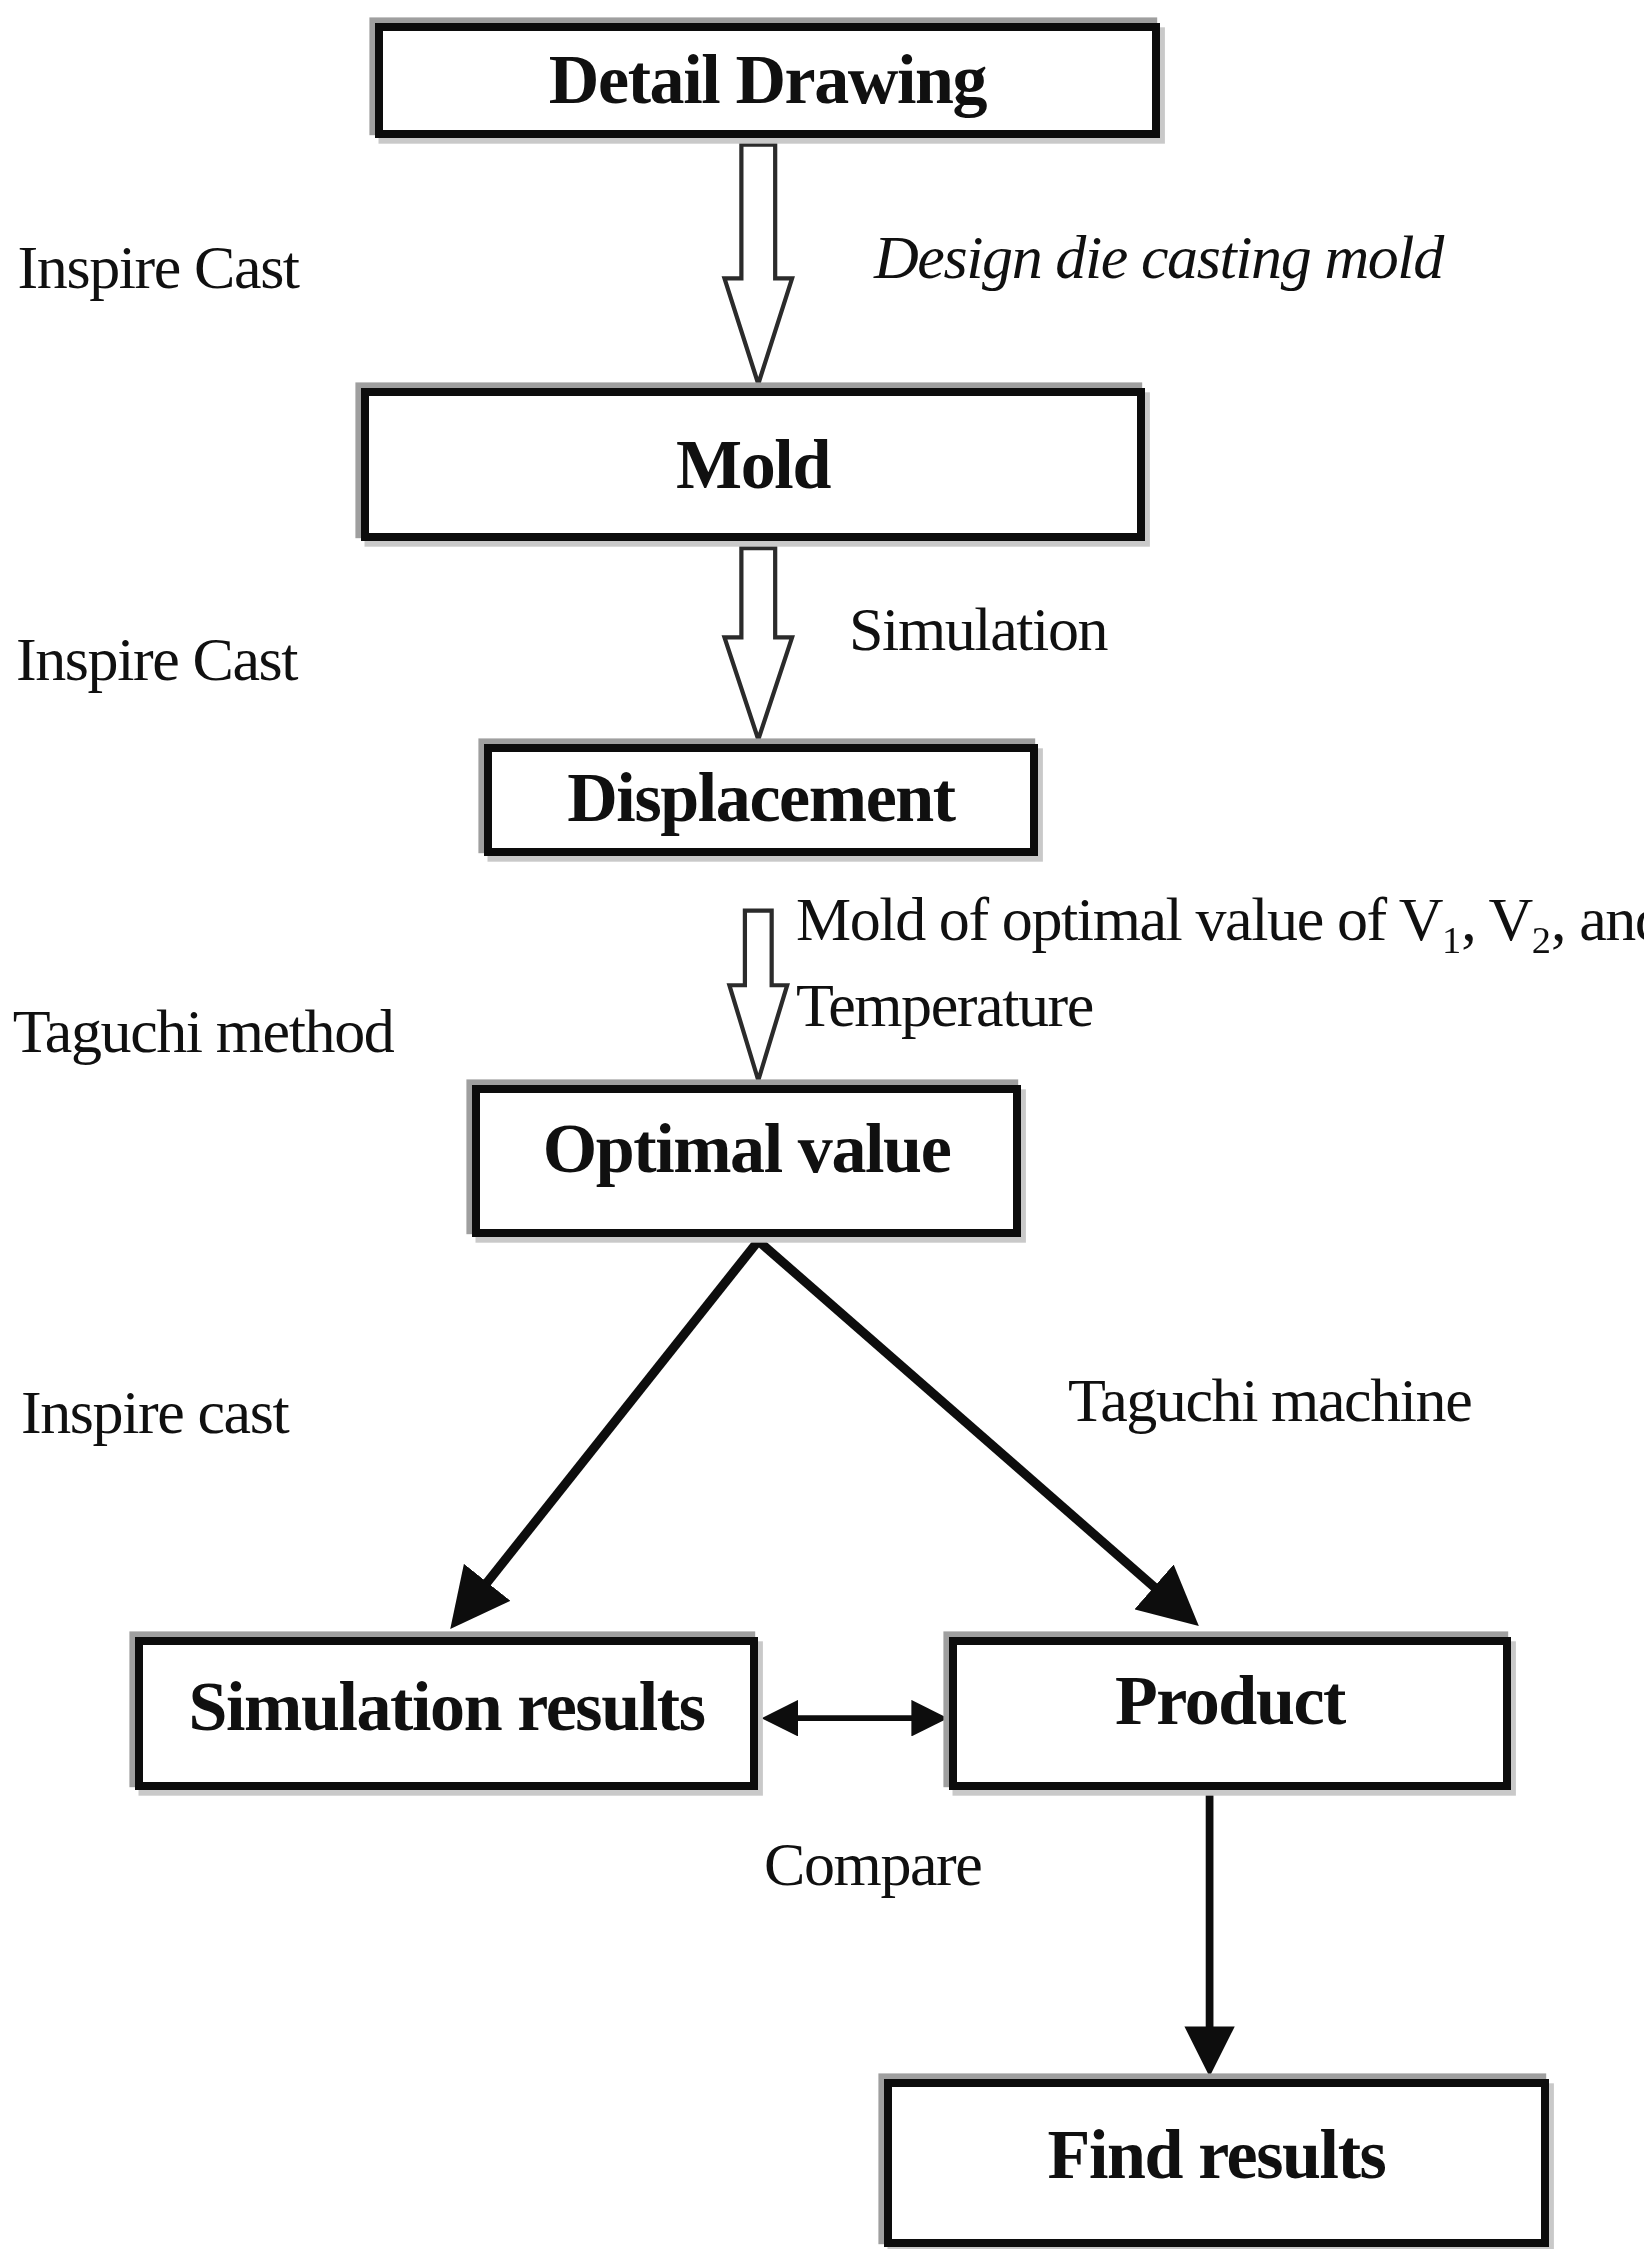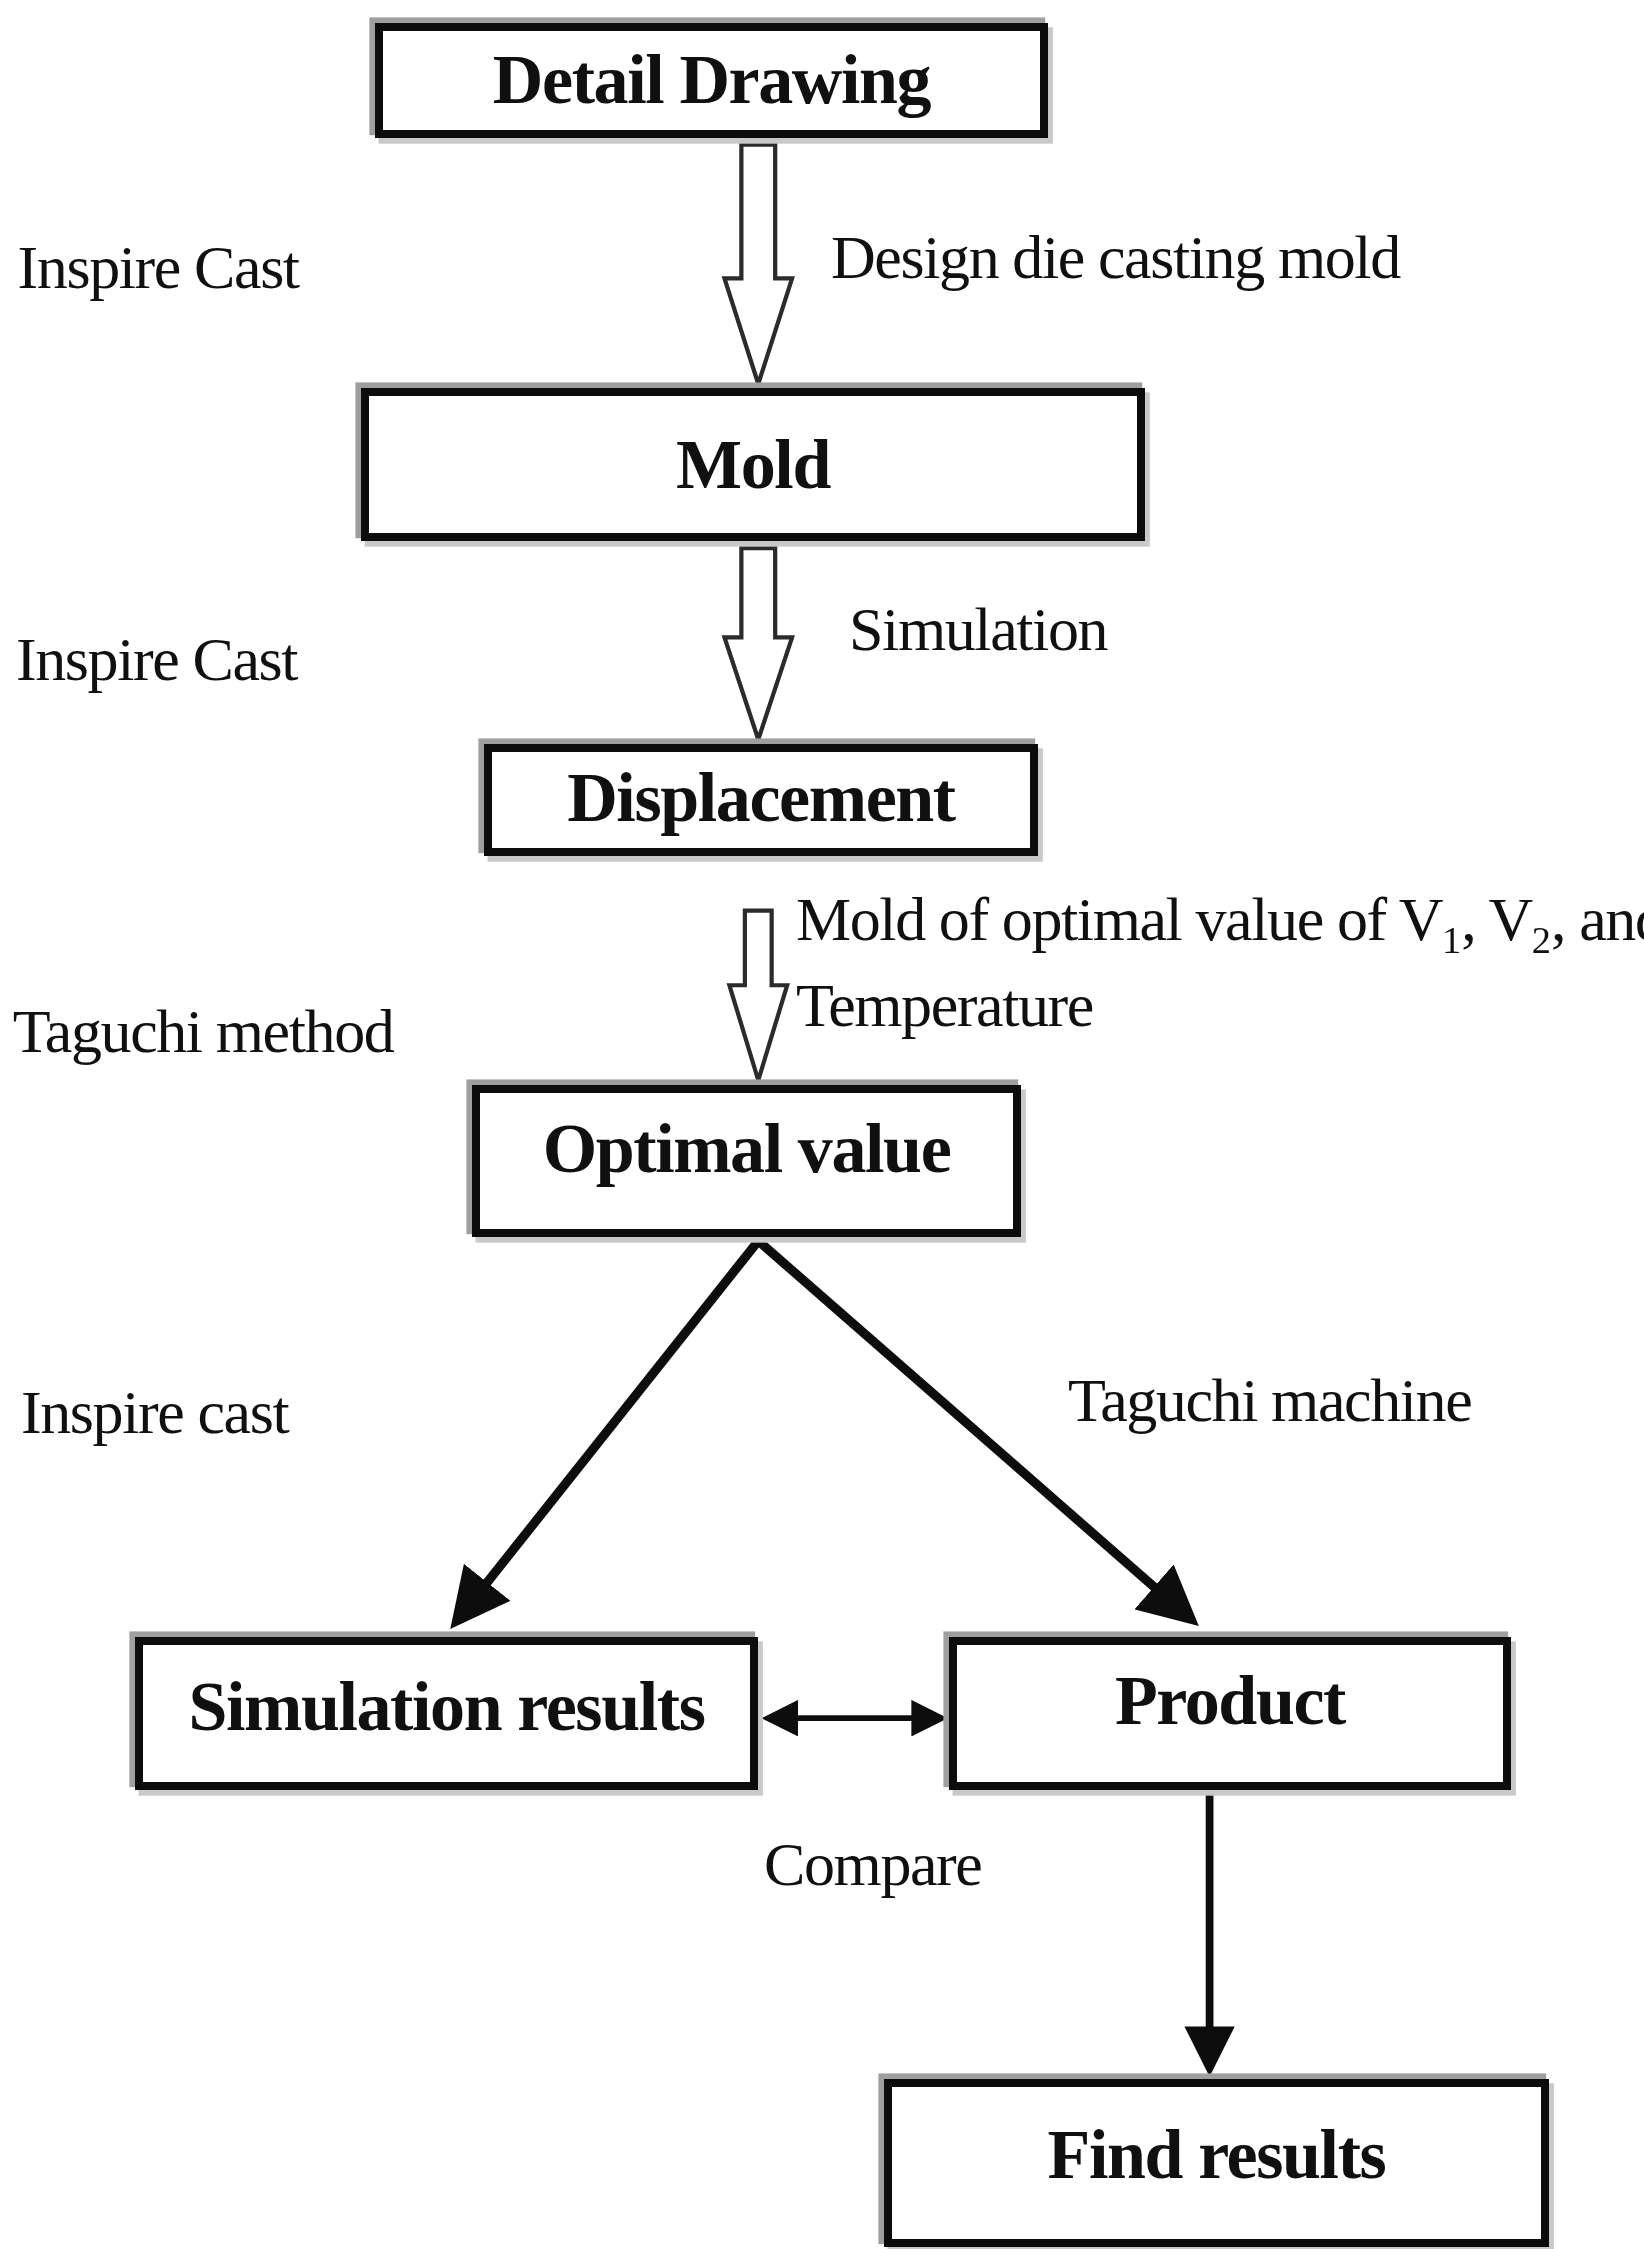--- a/index.html
+++ b/index.html
@@ -64,21 +64,21 @@
 
     <line x1="1077" y1="1762" x2="650" y2="2300" stroke="#0d0d0d" stroke-width="13" marker-end="url(#ah)"></line>
 
     <line x1="1077" y1="1762" x2="1690" y2="2298" stroke="#0d0d0d" stroke-width="13" marker-end="url(#ah)"></line>
 
     <line x1="1092" y1="2440" x2="1336" y2="2440" stroke="#0d0d0d" stroke-width="8" marker-start="url(#ah)" marker-end="url(#ah)"></line>
 
     <line x1="1718" y1="2548" x2="1718" y2="2935" stroke="#0d0d0d" stroke-width="11" marker-end="url(#ah)"></line>
   </svg>
 
-  <div class="node" style="left:375px;top:22.5px;width:673px;height:115px;">
+  <div class="node" style="left:375px;top:22.5px;width:785px;height:115px;">
     <span class="node-label">Detail Drawing</span>
   </div>
 
   <div class="node" style="left:361px;top:388px;width:784px;height:153px;">
     <span class="node-label">Mold</span>
   </div>
 
   <div class="node" style="left:484px;top:744px;width:554px;height:112px;padding-bottom:5px;">
     <span class="node-label">Displacement</span>
   </div>
@@ -94,21 +94,21 @@
   <div class="node hi-text" style="left:949px;top:1637px;width:562px;height:153px;text-align:center;">
     <span class="node-label">Product</span>
   </div>
 
   <div class="node" style="left:884px;top:2079px;width:665px;height:168px;padding-bottom:17px;">
     <span class="node-label">Find results</span>
   </div>
 
   <div class="note" style="left:17.6px;top:225px;">Inspire Cast</div>
 
-  <div class="note" style="left:831px;top:215px;">Design die casting mold</div>
+  <div class="note" style="left:874px;top:215px;font-style:italic;">Design die casting mold</div>
 
   <div class="note" style="left:16px;top:617px;">Inspire Cast</div>
 
   <div class="note" style="left:849px;top:587px;">Simulation</div>
 
   <div class="note" style="left:12.7px;top:989px;text-align:center;">Taguchi method</div>
 
   <div class="note" style="left:796px;top:877px;">
     <div>
       <span>Mold of optimal value of V</span><sub>1</sub><span>, V</span><sub>2</sub><span>, and</span>

